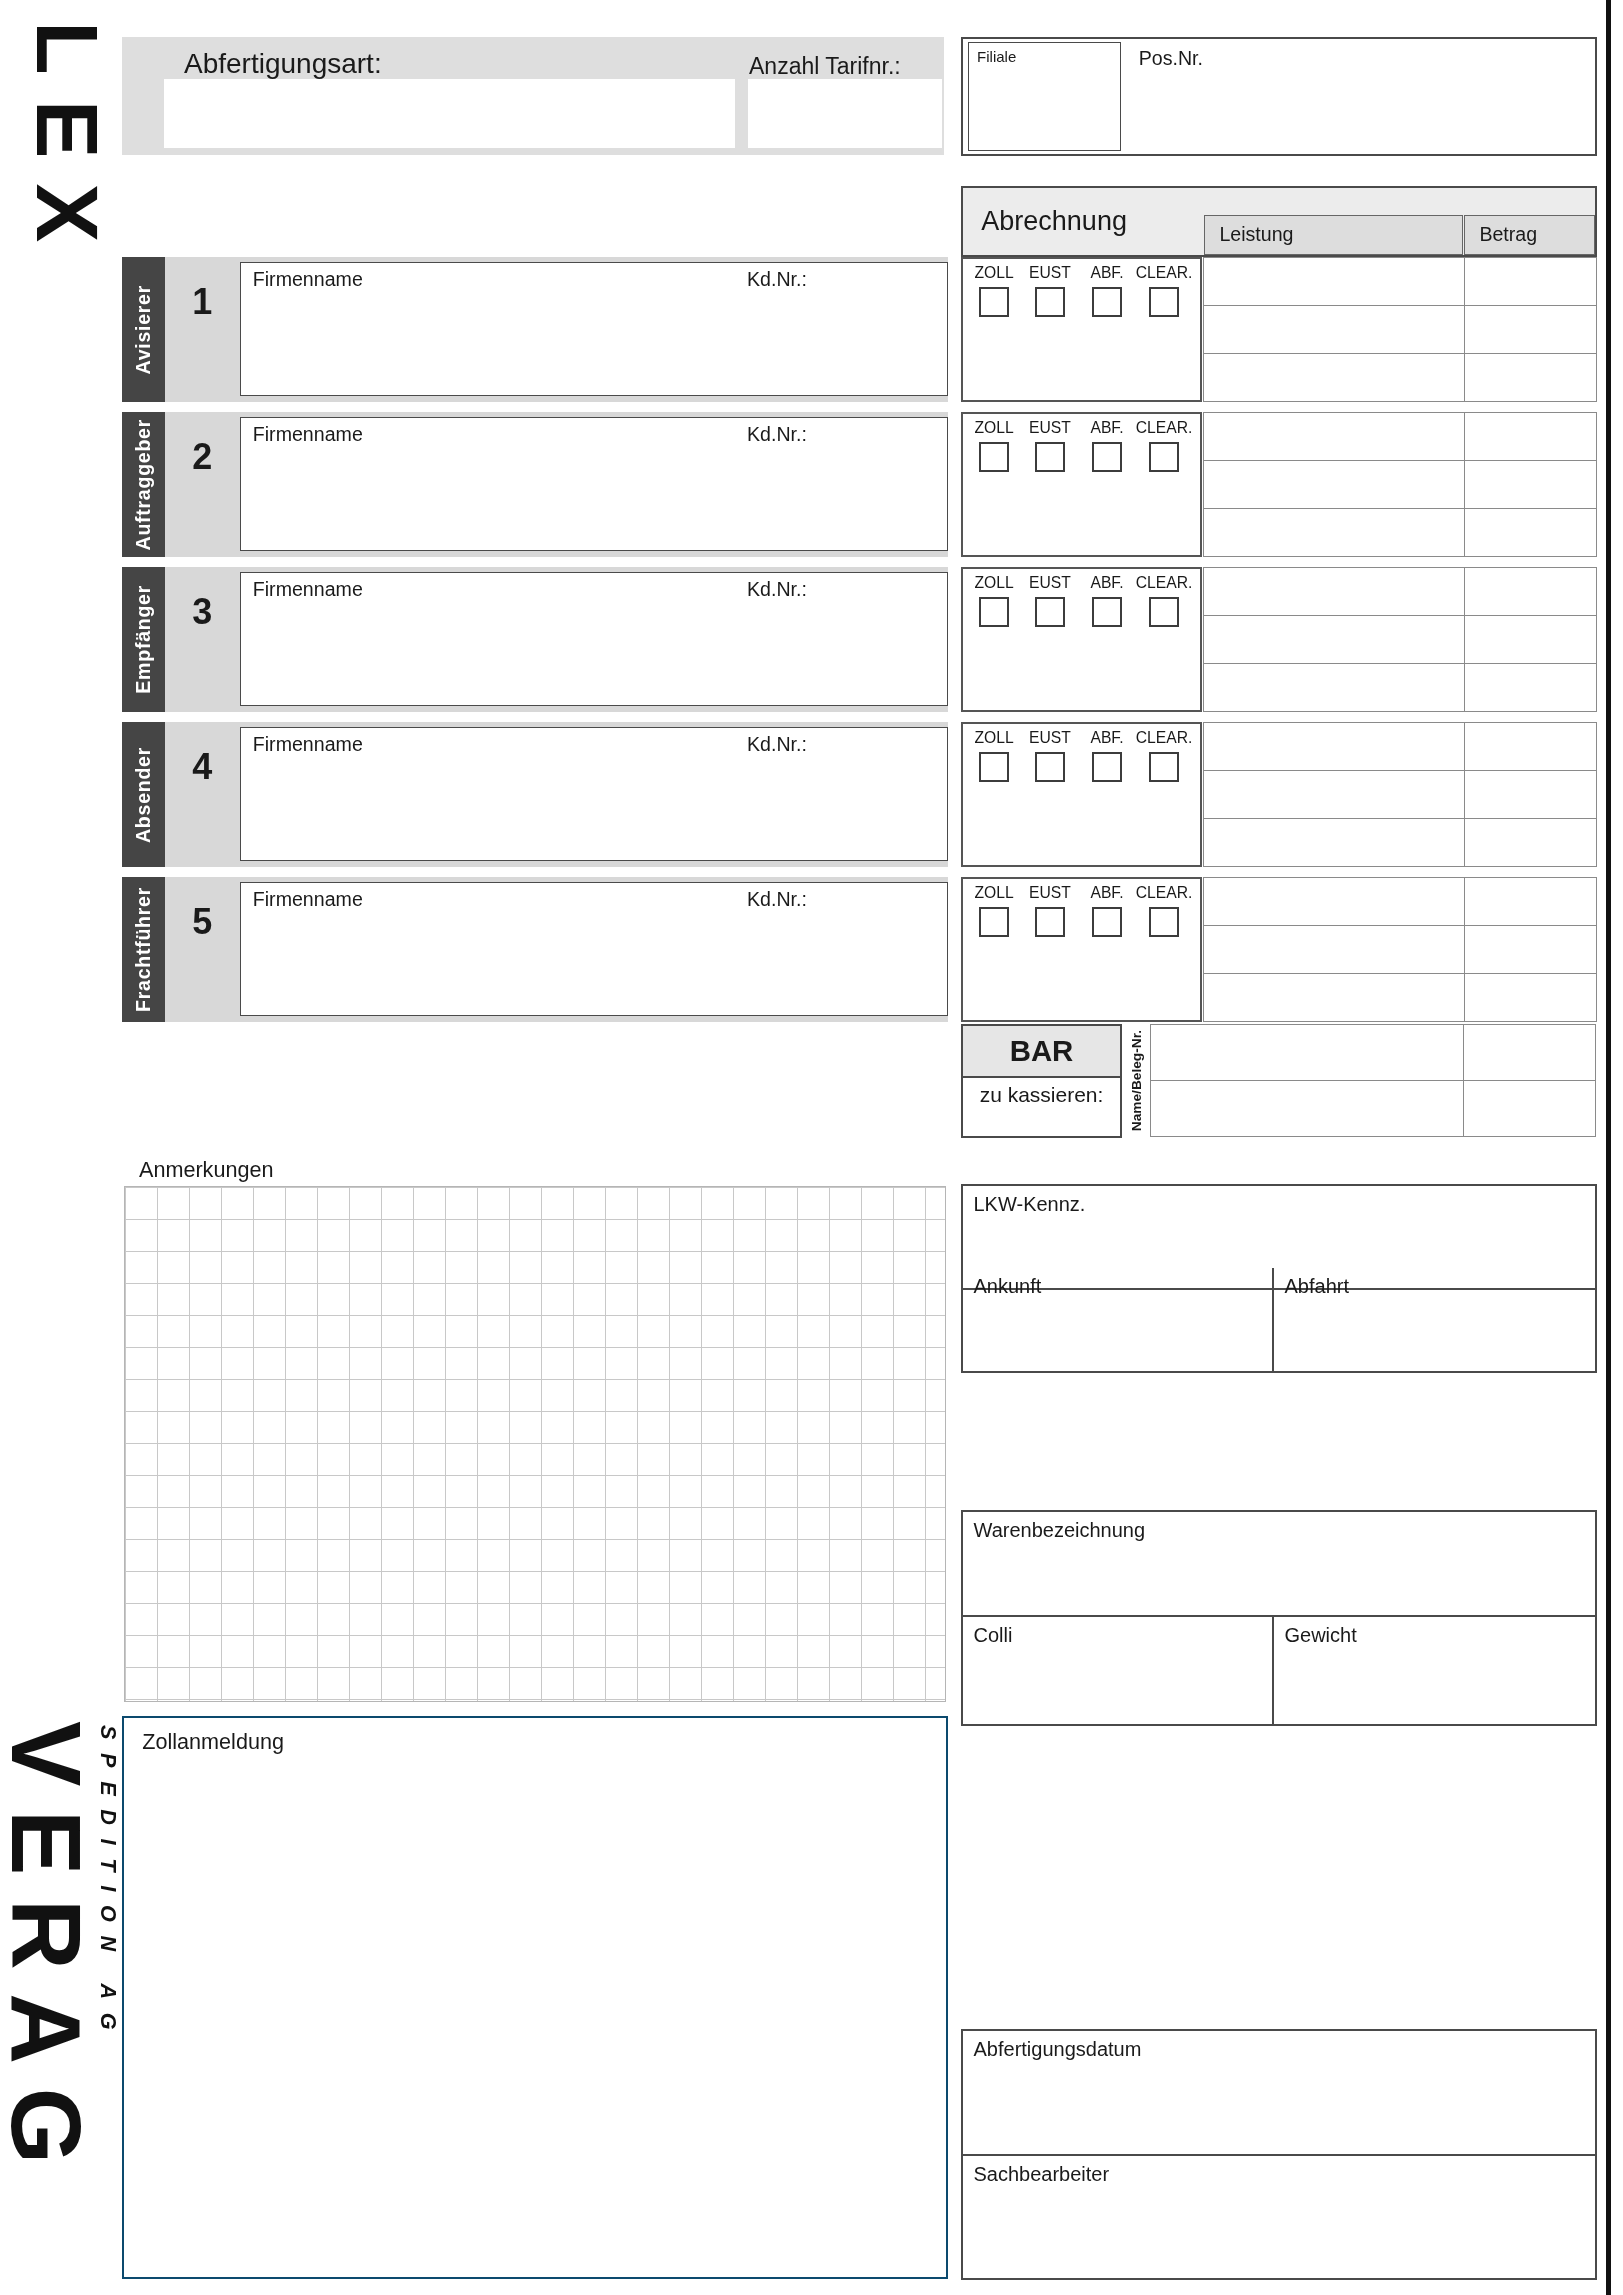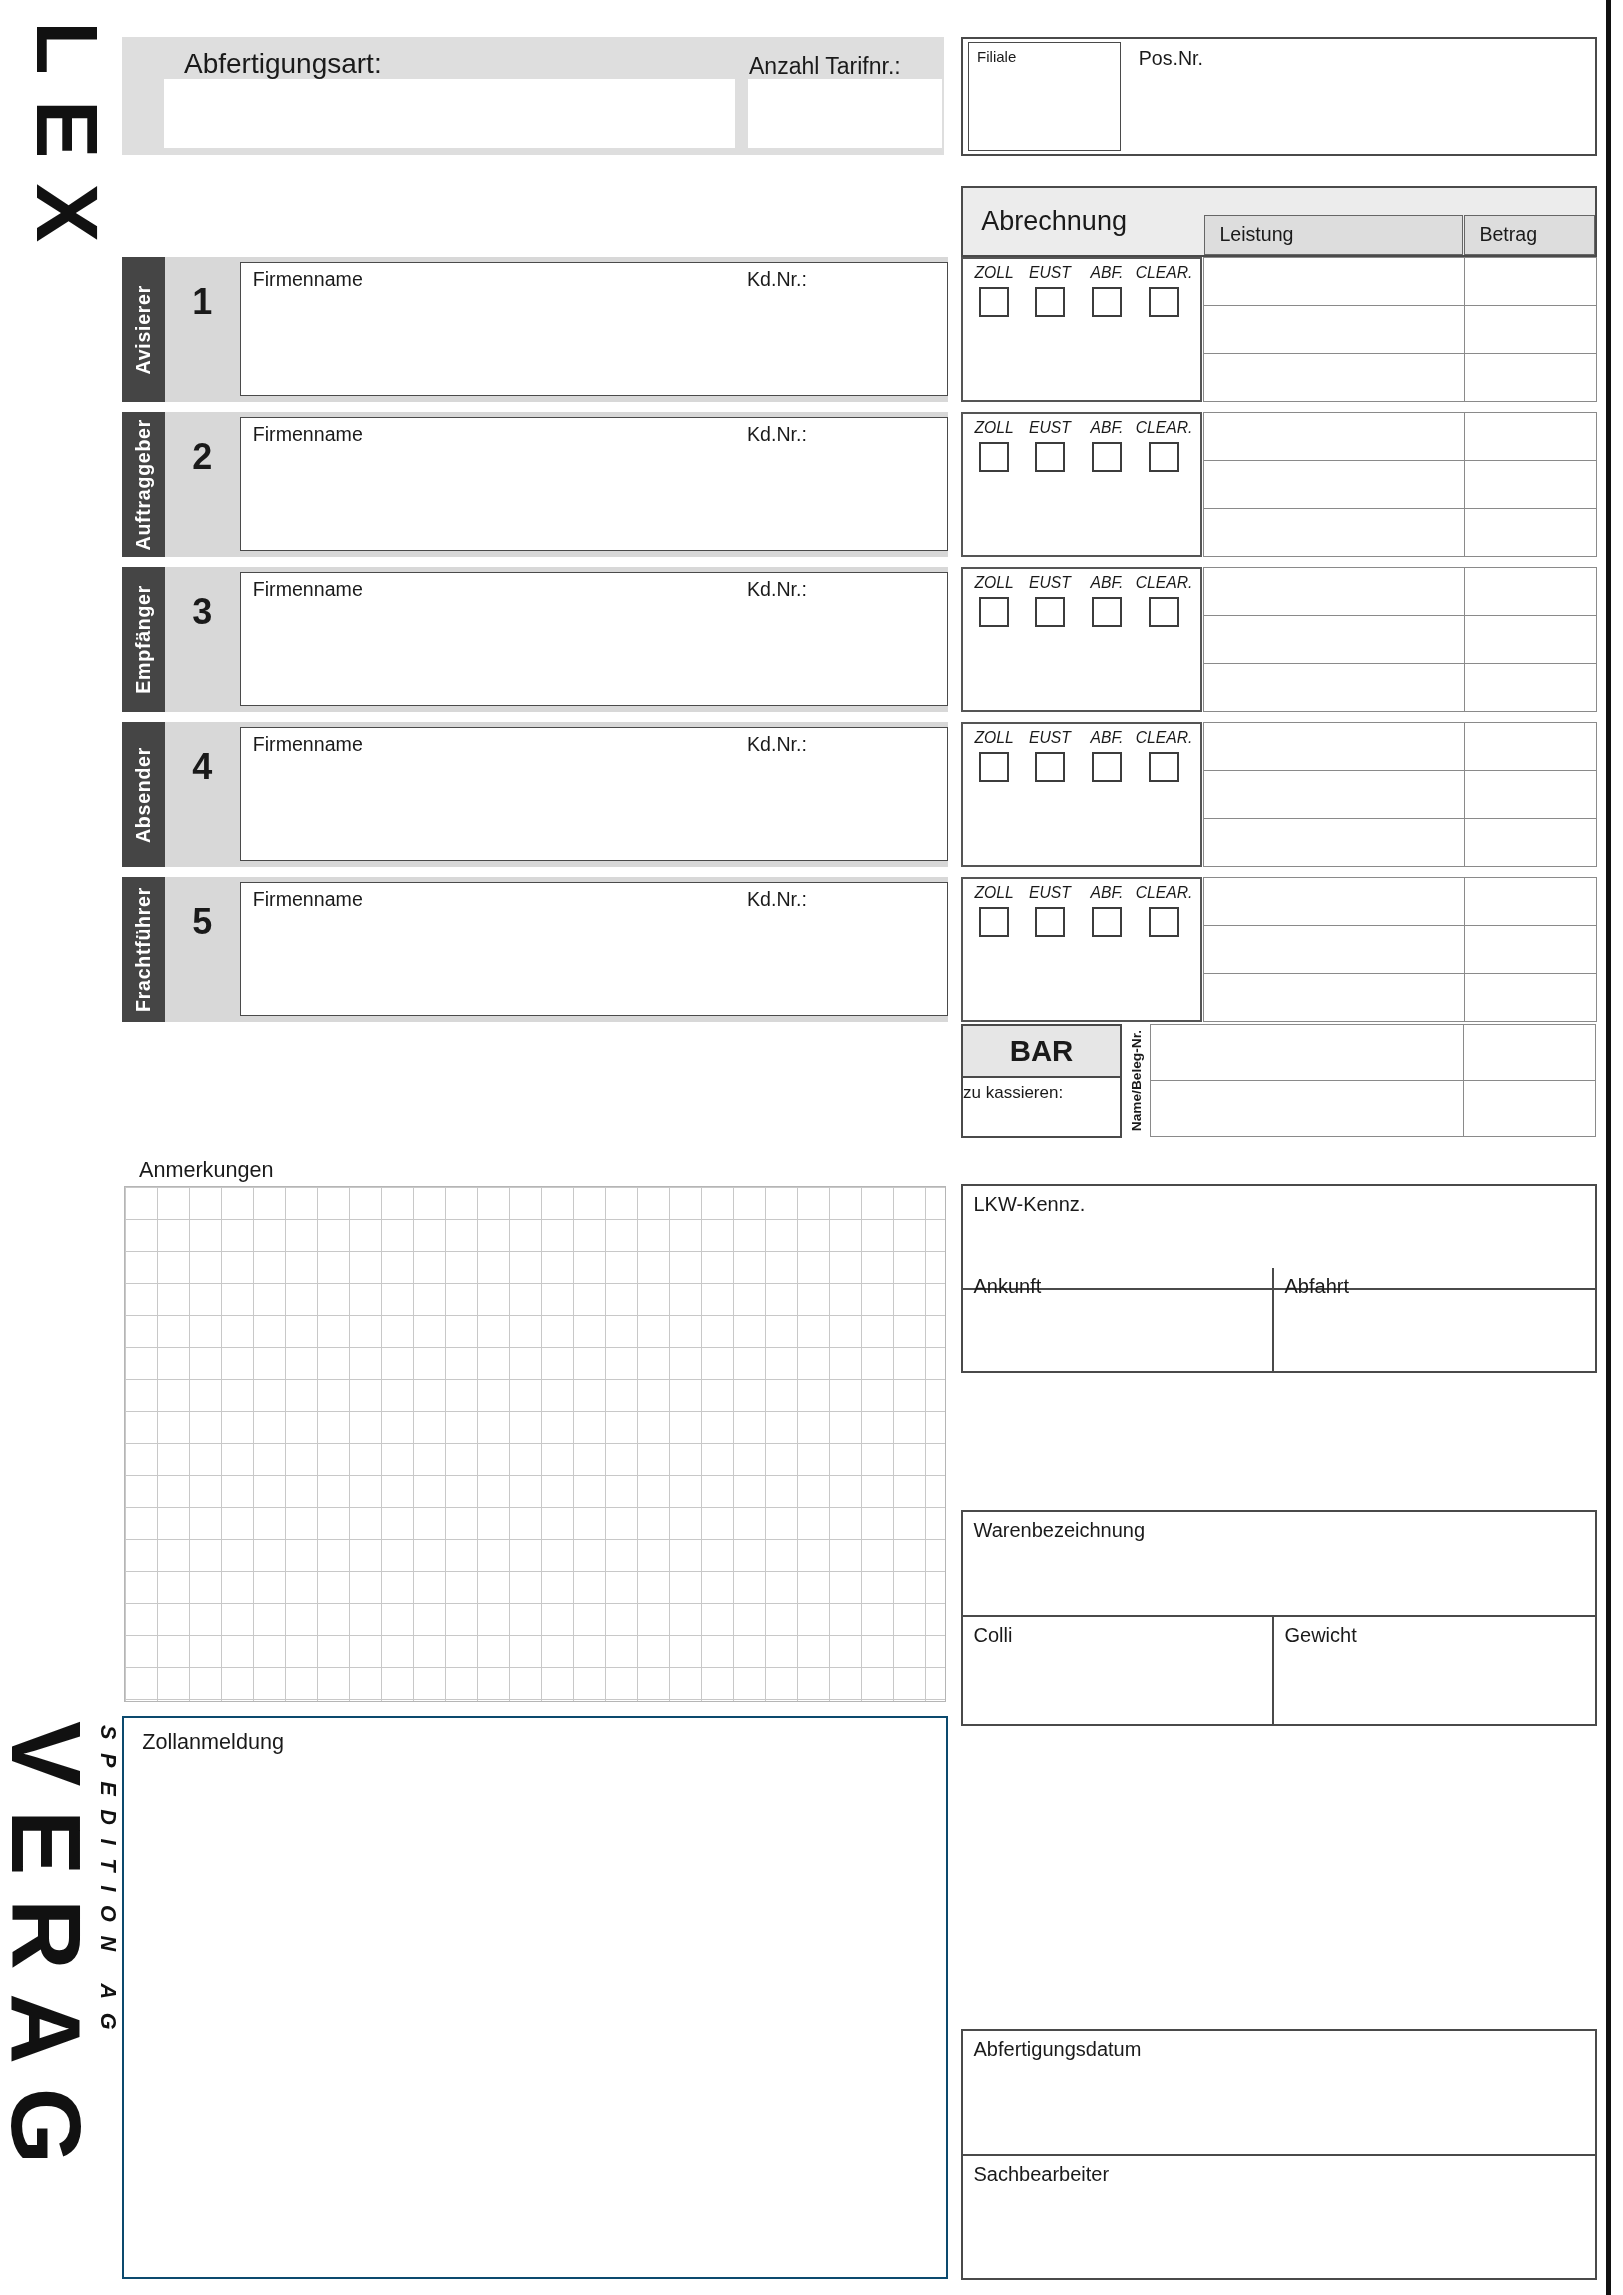--- a/index.html
+++ b/index.html
@@ -39,30 +39,30 @@
 .party-role span{writing-mode:vertical-rl;transform:rotate(180deg);font-size:19.6px;font-weight:bold;color:#fff;letter-spacing:0.7px;white-space:nowrap;}
 .party-body{position:absolute;left:43px;top:0;right:0;bottom:0;background:#d8d8d8;}
 .party-number{position:absolute;left:11.8px;top:23.6px;width:51px;text-align:center;font-size:36px;font-weight:bold;}
 .party-box{position:absolute;left:75px;top:5.2px;right:0;bottom:6.5px;background:#fff;border:1.3px solid #4a4a4a;}
 .lbl-firm{position:absolute;left:11.8px;top:5.2px;font-size:19.6px;}
 .lbl-kdnr{position:absolute;left:506px;top:5.2px;font-size:19.6px;}
 
 
 .cb-cell{position:absolute;left:961px;width:241px;height:145px;border:2px solid #555;background:#fff;}
 .cb-col{position:absolute;top:4.6px;width:58px;text-align:center;}
-.cb-lbl{display:block;font-size:15.7px;font-style:italic;}
+.cb-lbl{display:block;font-size:15.7px;}
 .cb-box{display:block;margin:5.9px auto 0;width:30px;height:30px;border:2px solid #3c3c3c;background:#fff;}
 .lines-cell{position:absolute;left:1203px;width:394px;height:145px;border:1.3px solid #8a8a8a;background:#fff;}
 .line-row{position:absolute;left:0;width:100%;height:48px;}
 .line-row.rb{border-bottom:1.3px solid #8a8a8a;}
 .lines-vdiv{position:absolute;left:260px;top:0;width:1.3px;height:100%;background:#8a8a8a;}
 
 
 .bar-cell{position:absolute;left:961px;top:1024px;width:161px;height:54px;border:2px solid #4a4a4a;background:#e6e6e6;display:flex;align-items:center;justify-content:center;font-size:29.4px;font-weight:bold;}
-.kassieren-cell{position:absolute;left:961px;top:1076px;width:161px;height:62px;border:2px solid #4a4a4a;background:#fff;padding-top:5.2px;font-size:17px;}
+.kassieren-cell{position:absolute;left:961px;top:1076px;width:161px;height:62px;border:2px solid #4a4a4a;background:#fff;text-align:center;padding-top:5.2px;font-size:21px;}
 .name-beleg{position:absolute;left:1122px;top:1024px;width:29px;height:113px;display:flex;align-items:center;justify-content:center;}
 .name-beleg span{writing-mode:vertical-rl;transform:rotate(180deg);font-size:13.7px;font-weight:bold;white-space:nowrap;}
 .bar-rows{position:absolute;left:1150px;top:1024px;width:446px;height:113px;border:1.3px solid #8a8a8a;background:#fff;}
 .bar-row{position:absolute;left:0;width:100%;height:56px;}
 .bar-row.rb{border-bottom:1.3px solid #8a8a8a;}
 .bar-vdiv{position:absolute;left:312px;top:0;width:1.3px;height:100%;background:#8a8a8a;}
 
 
 .anm-label{position:absolute;left:139px;top:1157px;font-size:21.6px;}
 .anm-grid{position:absolute;left:124px;top:1186px;width:822px;height:516px;border:0.7px solid #b5b5b5;background-image:linear-gradient(to right,#c8c8c8 0.7px,transparent 0.7px),linear-gradient(to bottom,#c8c8c8 0.7px,transparent 0.7px);background-size:32px 32px;}

